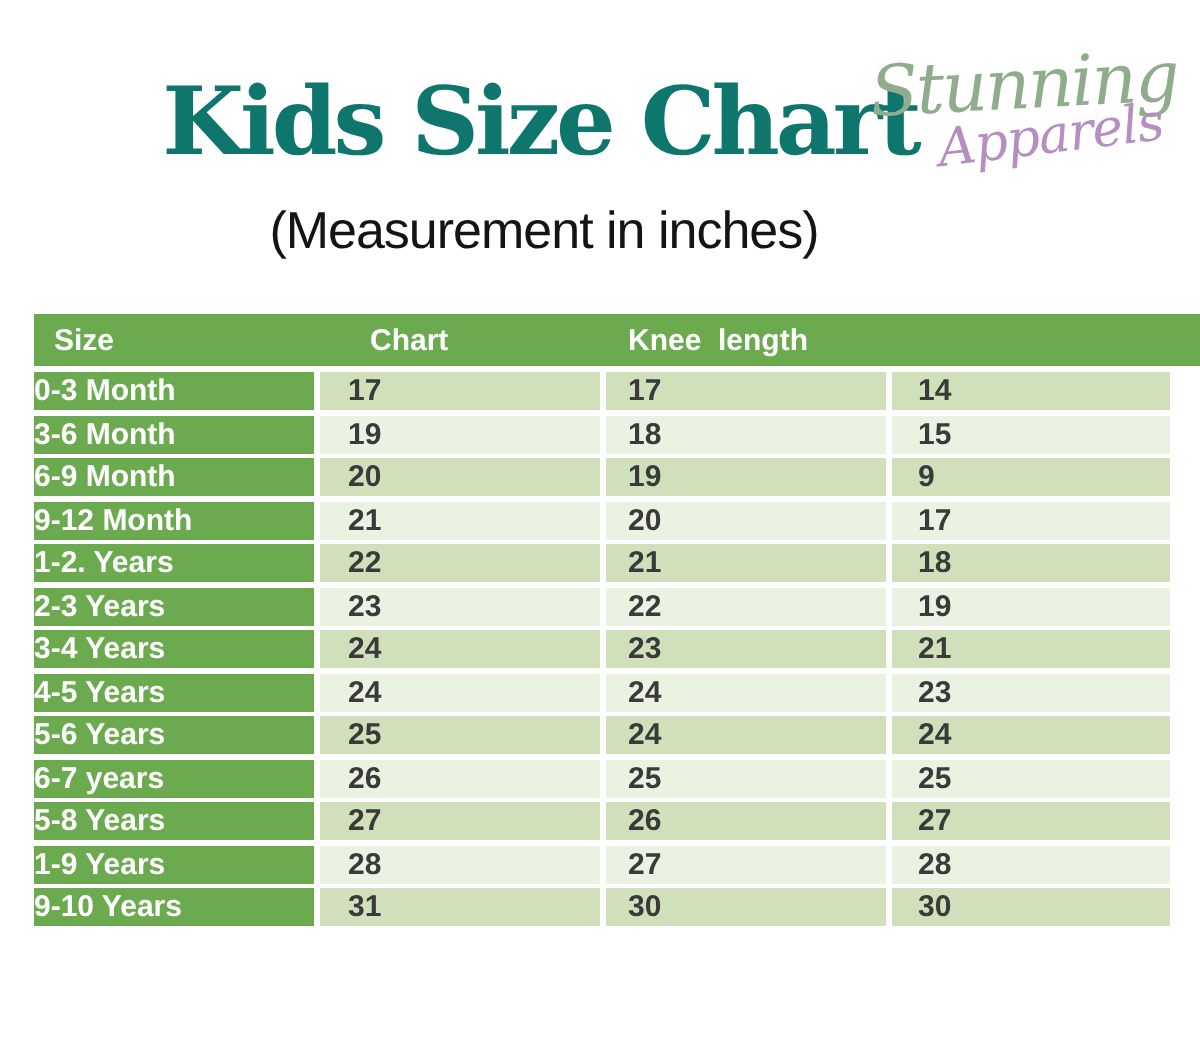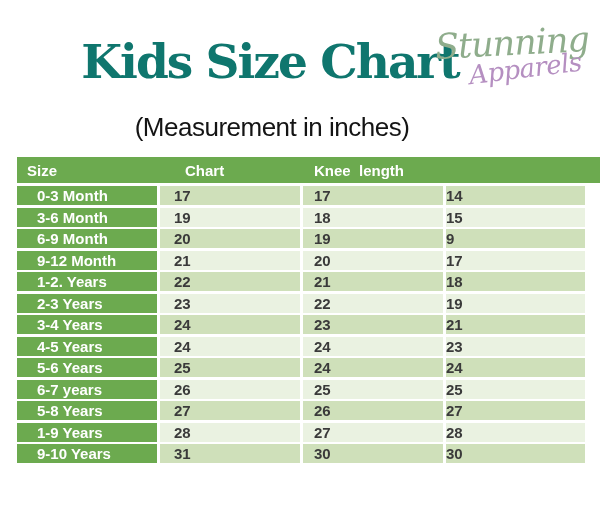--- a/index.html
+++ b/index.html
@@ -8,21 +8,21 @@
     position:relative; width:600px; height:522px; background:#ffffff;
     overflow:hidden; font-family:"Liberation Sans", sans-serif;
   }
   
   .page-title {
     position:absolute; left:270px; top:34px; transform:translateX(-50%);
     font-family:"DejaVu Serif", serif; font-weight:700; font-size:47px;
     letter-spacing:-2px; color:#0f766e; white-space:nowrap;
   }
   .subtitle {
-    position:absolute; left:272px; top:112px; transform:translateX(-50%);
+    position:absolute; left:272px; top:100px; transform:translateX(-50%);
     font-size:26px; color:#141414; white-space:nowrap; letter-spacing:-0.5px;
   }
   .brand-logo {
     position:absolute; right:2px; top:26px; width:172px; text-align:center;
     font-family:"DejaVu Serif", serif; font-style:italic; line-height:1;
   }
   .brand-line1 {
     display:block; font-size:35px; color:var(--brand-green,#8fad8c);
     transform:rotate(-3deg); letter-spacing:-1px;
   }
@@ -46,31 +46,31 @@
     color:#ffffff; font-weight:700; font-size:15px;
   }
   .thead .c0 { padding-left:10px; }
   .thead .c1 { padding-left:13px; }
   .thead .c2 { padding-left:28px; }
   .thead .c3 { padding-left:14px; }
   .trow { display:flex; height:19px; margin-bottom:2.5px; }
   .trow:last-child { margin-bottom:0; }
   .scell {
     background:var(--green,#6caa4f); color:#ffffff; font-weight:700;
-    font-size:15px; padding-left:20px;
+    font-size:15px; padding-left:0;
   }
   .vcell {
     color:var(--value-text,#3a3a3a); font-weight:700; font-size:15px;
     border-left:3px solid #ffffff;
   }
   .trow.dark  .vcell { background:var(--row-dark,#cfe0ba); }
   .trow.light .vcell { background:var(--row-light,#eaf2e1); }
   .tbody .c1 { padding-left:14px; }
   .tbody .c2 { padding-left:11px; }
-  .tbody .c3 { }
+  .tbody .c3 { padding-left:13px; }
 </style>
 </head>
 <body>
 
 <div class="canvas">
 
   <h1 class="page-title">Kids Size Chart</h1>
 
   <div class="brand-logo">
     <span class="brand-line1">Stunning</span>

